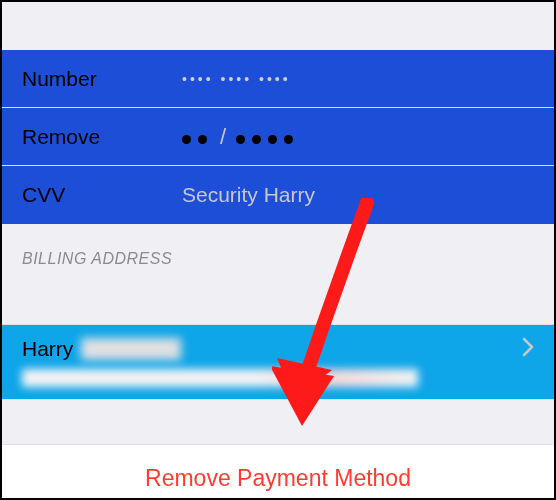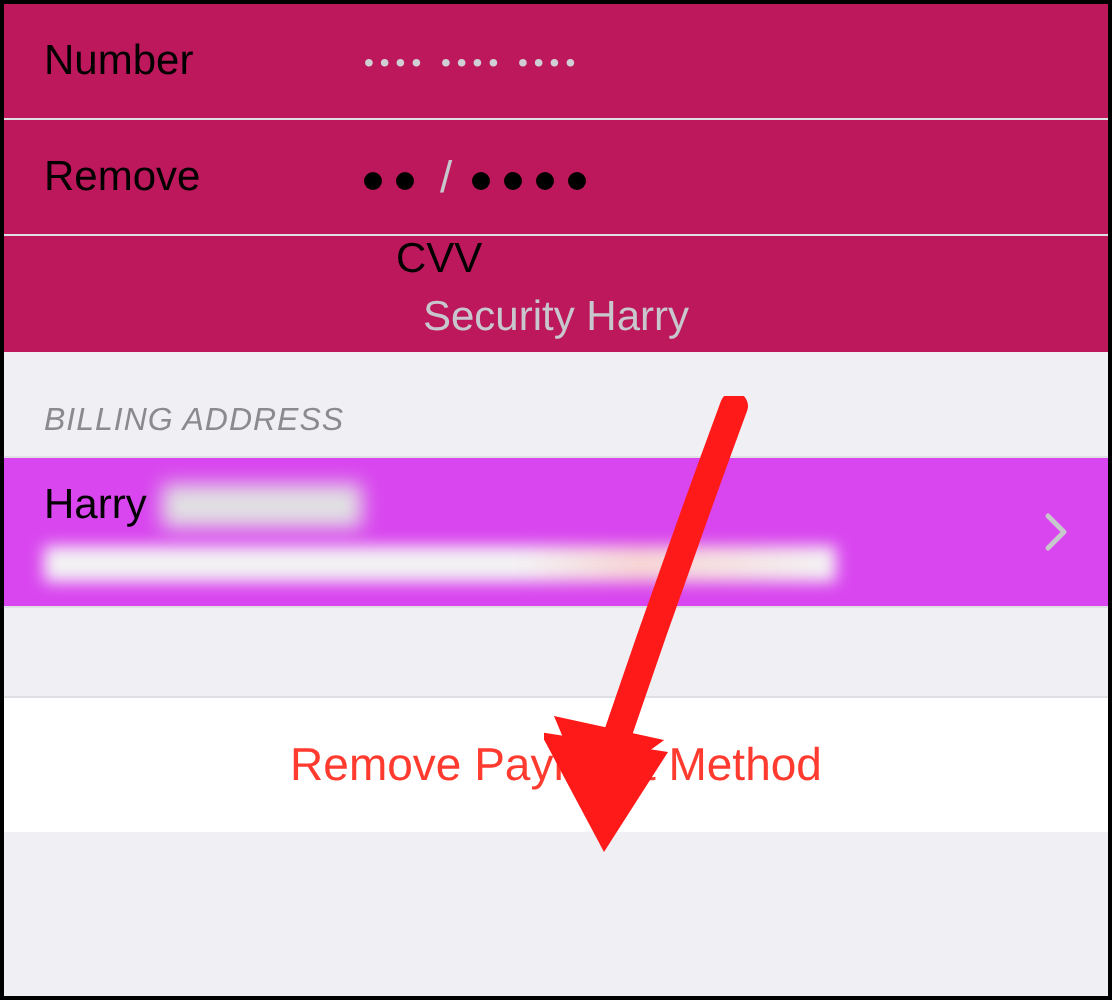--- a/index.html
+++ b/index.html
@@ -4,30 +4,30 @@
   <style>
     * { margin: 0; padding: 0; box-sizing: border-box; }
     body {
       font-family: -apple-system, BlinkMacSystemFont, "Helvetica Neue", sans-serif;
       background: #efeff4;
       width: 556px;
       height: 500px;
       position: relative;
       border: 2px solid #000;
     }
-    .group { background: #be185d; }
+    .group { background: #1d4ed8; margin-top: 48px; }
     .row {
       display: flex;
       align-items: center;
       padding: 0 20px;
       min-height: 58px;
       border-bottom: 1px solid #e0e0e4;
       font-size: 21px;
     }
-    .row:last-child { border-bottom: none; flex-direction: column; }
+    .row:last-child { border-bottom: none; }
     .label {
       color: #000;
       width: 160px;
       flex-shrink: 0;
     }
     .value-area {
       flex: 1;
       display: flex;
       align-items: center;
       color: #000;
@@ -63,26 +63,26 @@
     }
     .section-header {
       padding: 26px 20px 8px 20px;
       font-size: 16px;
       color: #8a8a8f;
       letter-spacing: 0.5px;
       font-style: italic;
     }
     .address-row {
       display: flex;
-      align-items: center;
       padding: 12px 20px;
-      background: #d946ef;
+      background: #0ea5e9;
       min-height: 72px;
       border-top: 1px solid #e0e0e4;
       border-bottom: 1px solid #e0e0e4;
+      margin-top: 48px;
     }
     .address-content { flex: 1; }
     .name-line {
       font-size: 21px;
       color: #000;
       display: flex;
       align-items: center;
     }
     .redact-name {
       display: inline-block;

